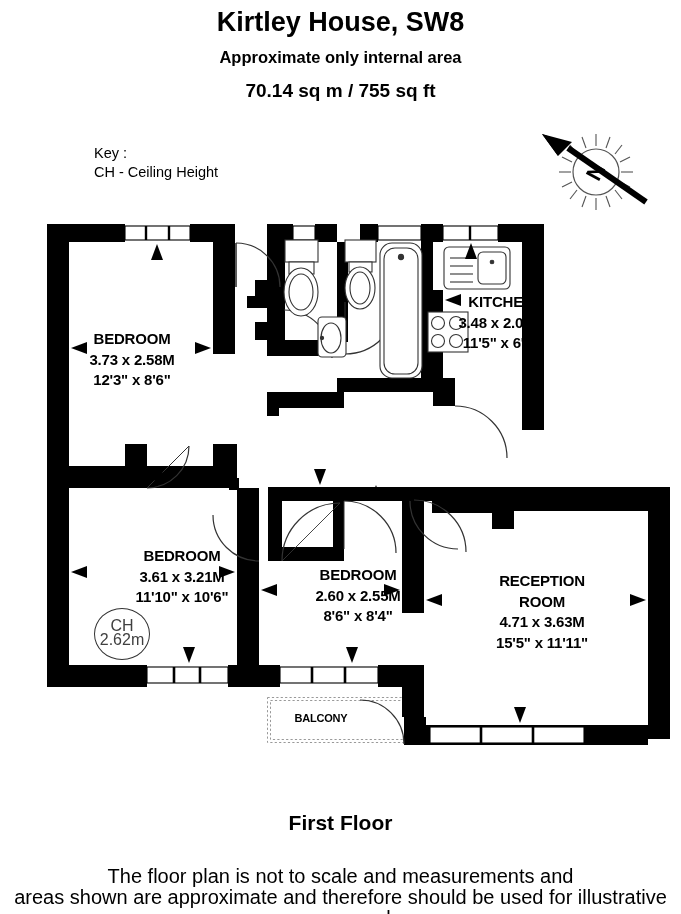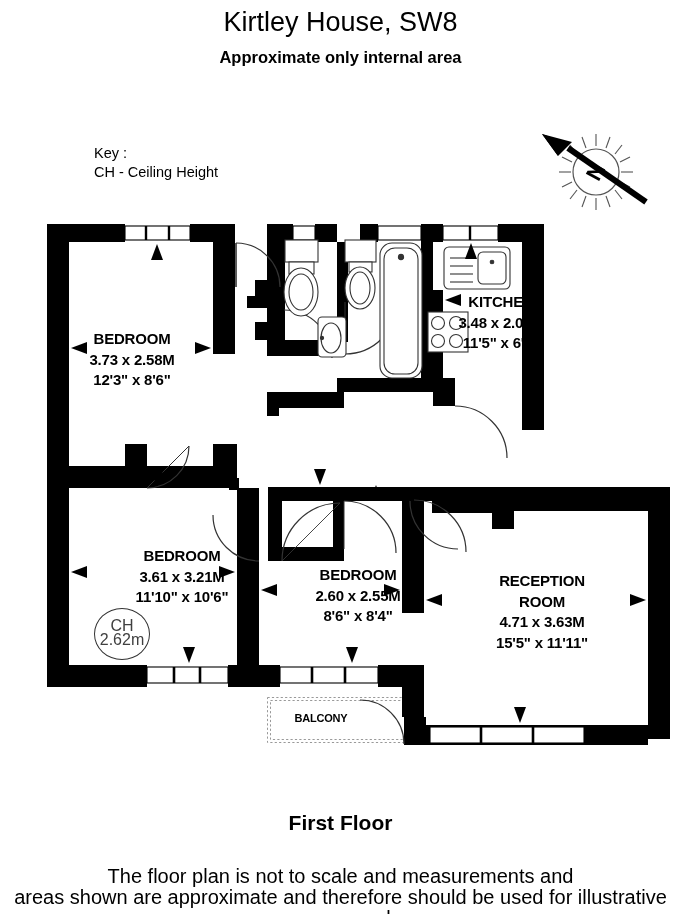--- a/index.html
+++ b/index.html
@@ -21,21 +21,21 @@
   
   .header {
     position: absolute;
     left: 0;
     top: 0;
     width: 681px;
     text-align: center;
   }
   .title {
     font-size: 27px;
-    font-weight: normal;
+    font-weight: bold;
     letter-spacing: 0px;
     margin-top: 6px;
     line-height: 32px;
   }
   .subtitle {
     font-size: 16.5px;
     font-weight: bold;
     margin-top: 9px;
     line-height: 20px;
   }
@@ -128,20 +128,21 @@
     line-height: 21px;
     white-space: pre-line;
   }
 </style>
 </head>
 <body>
 
 <div class="header">
   <div class="title">Kirtley House, SW8</div>
   <div class="subtitle">Approximate only internal area</div>
+  <div class="area">70.14 sq m /  755 sq ft</div>
 </div>
 
 <div class="key">Key :
 CH - Ceiling Height</div>
 
 <div class="compass">
   <svg width="142" height="92" viewBox="0 0 142 92">
     <g>
       <g stroke="#555" stroke-width="1.1" fill="none">
         <line x1="68" y1="8" x2="68" y2="20"></line>

